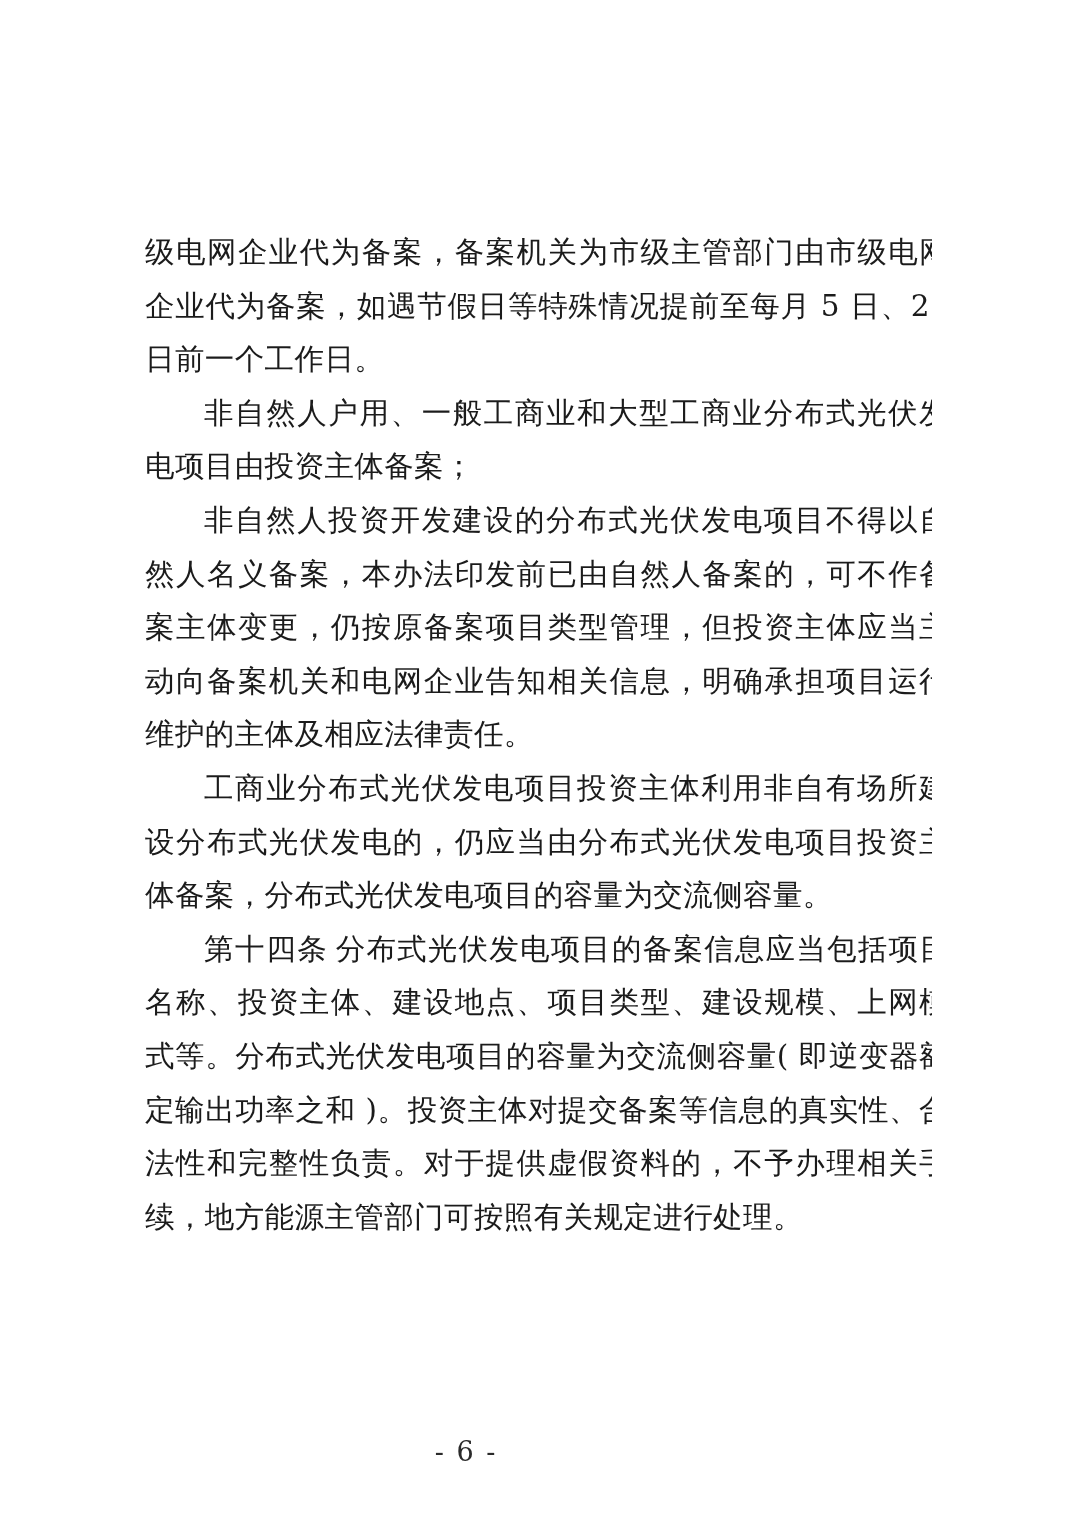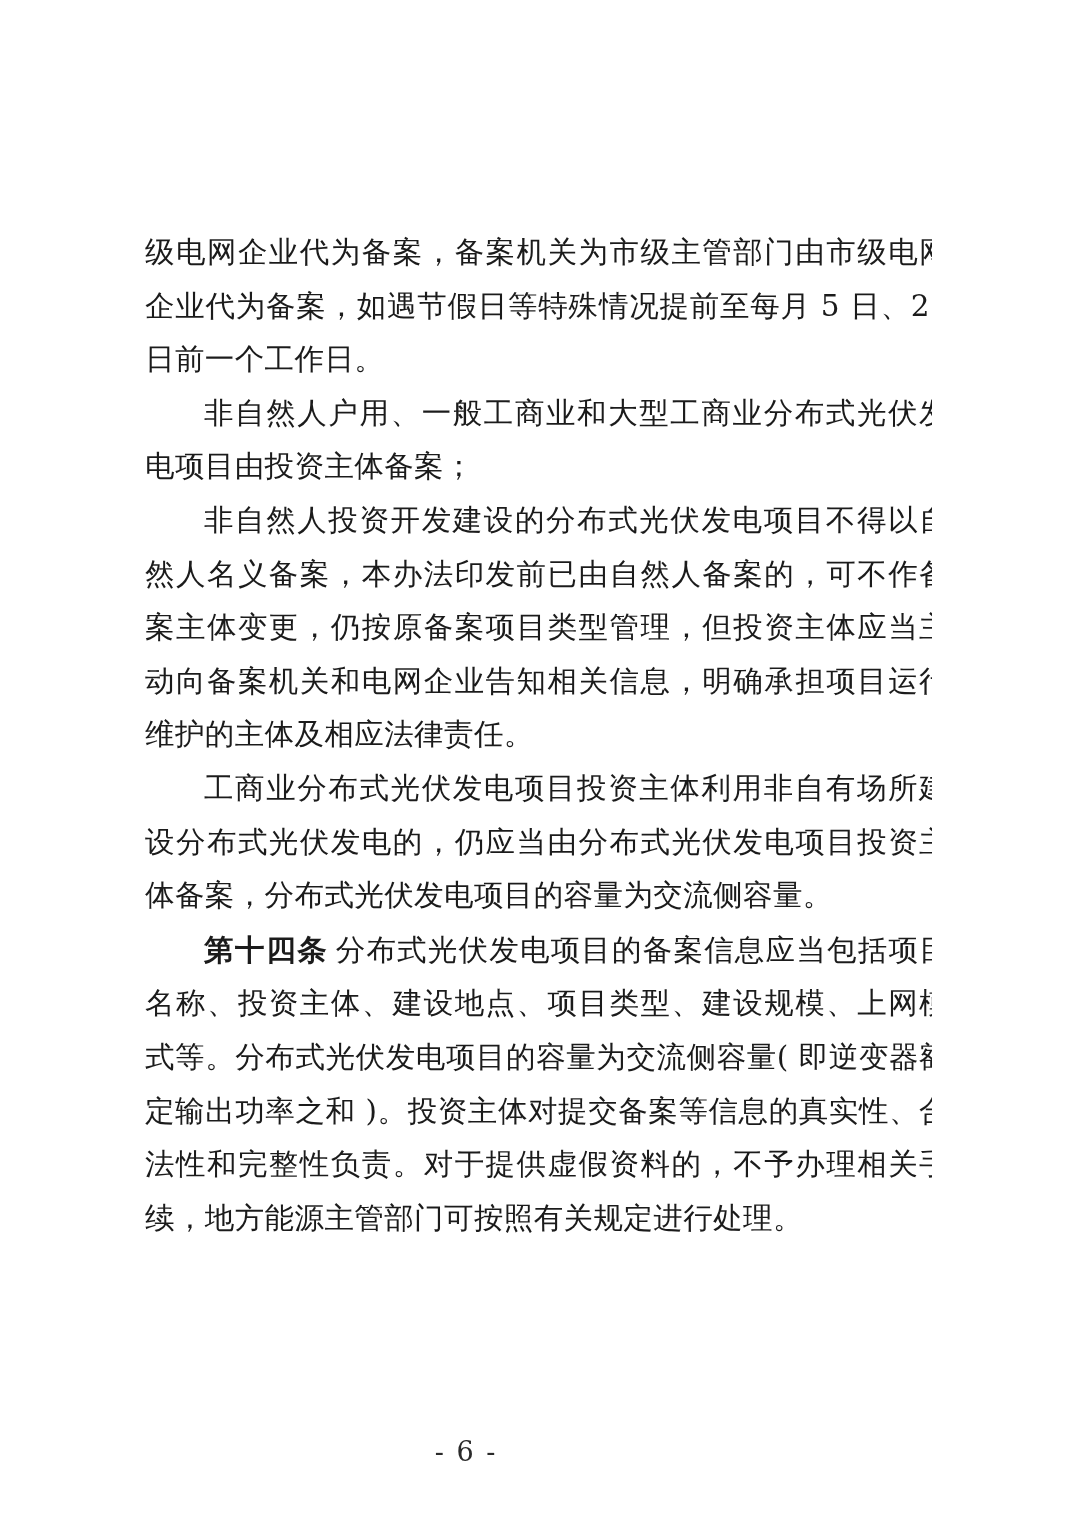--- a/index.html
+++ b/index.html
@@ -48,21 +48,21 @@
 
   .para.indent {
     text-indent: 2em;
   }
 
   .para.no-indent {
     text-indent: 0;
   }
 
   .article-label {
-    font-weight: 700;
+    font-weight: 400;
     letter-spacing: 0.8px;
   }
 
   .gap-after-label {
     display: inline-block;
     width: 0.22em;
   }
 
   
   .page-footer {

